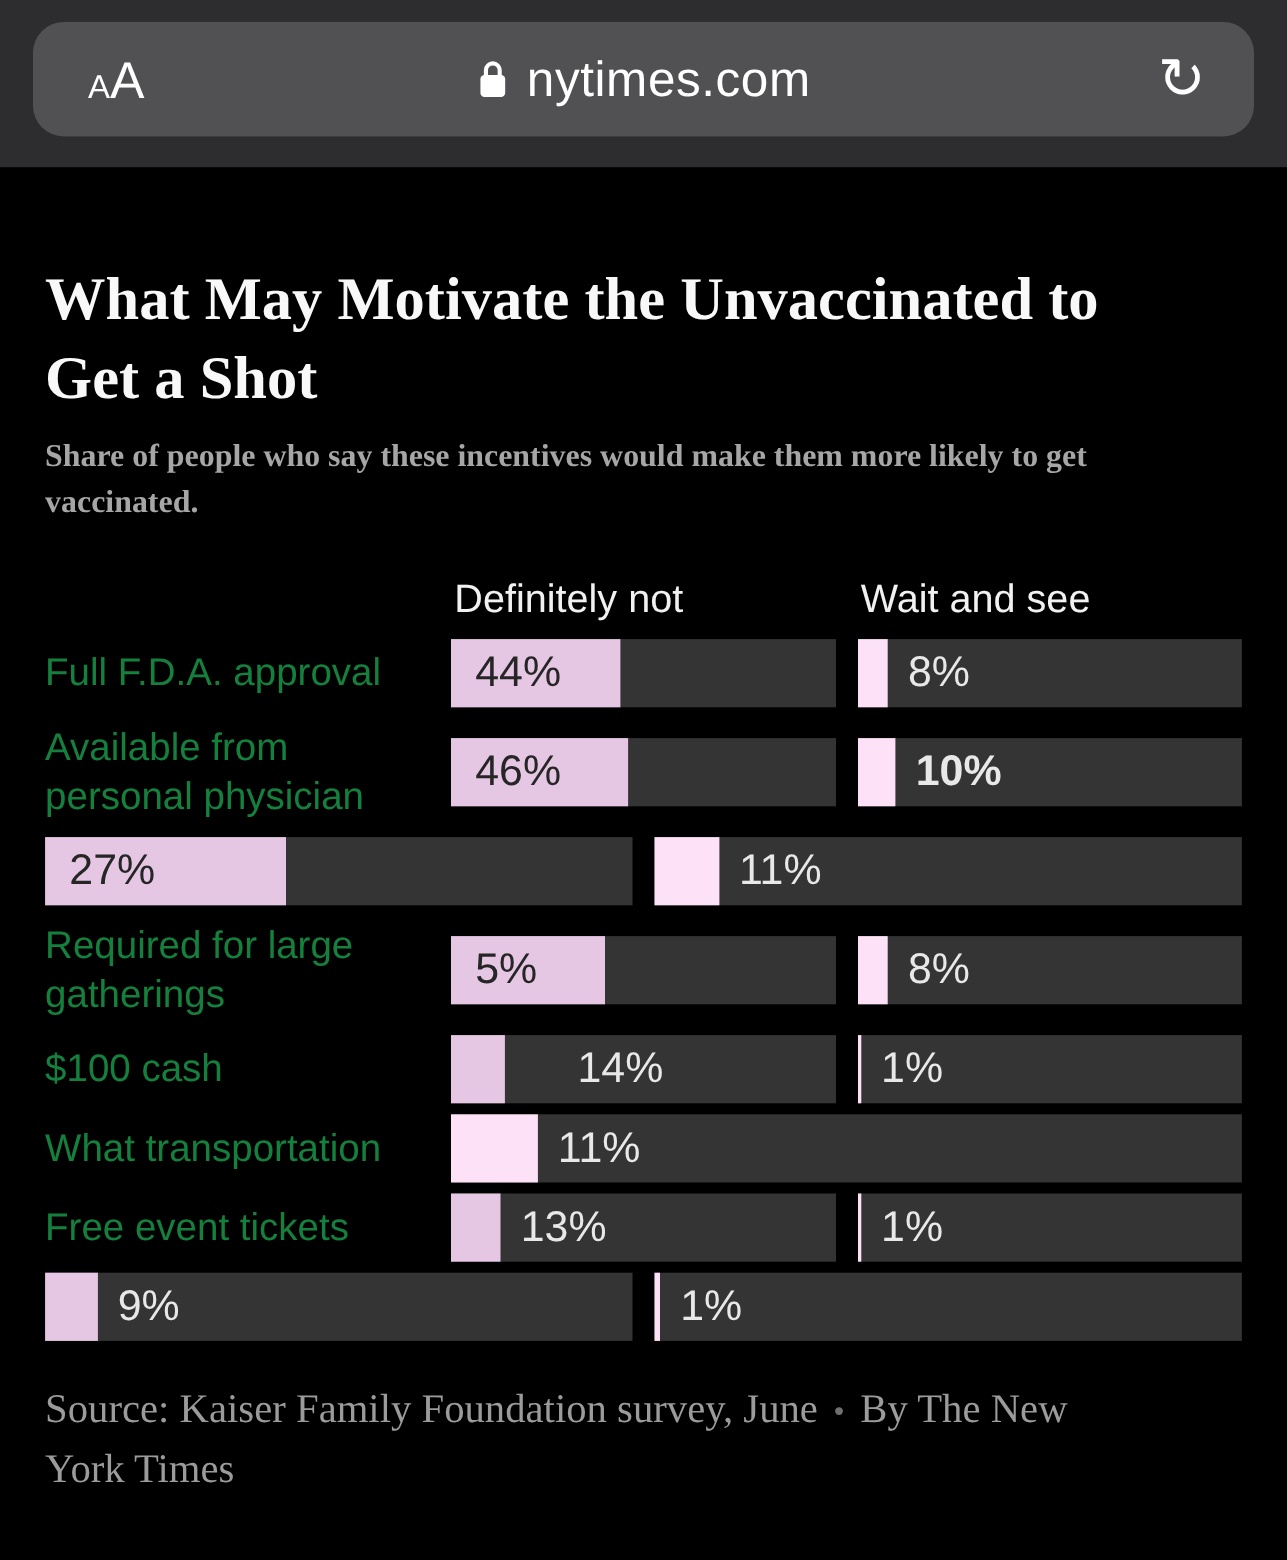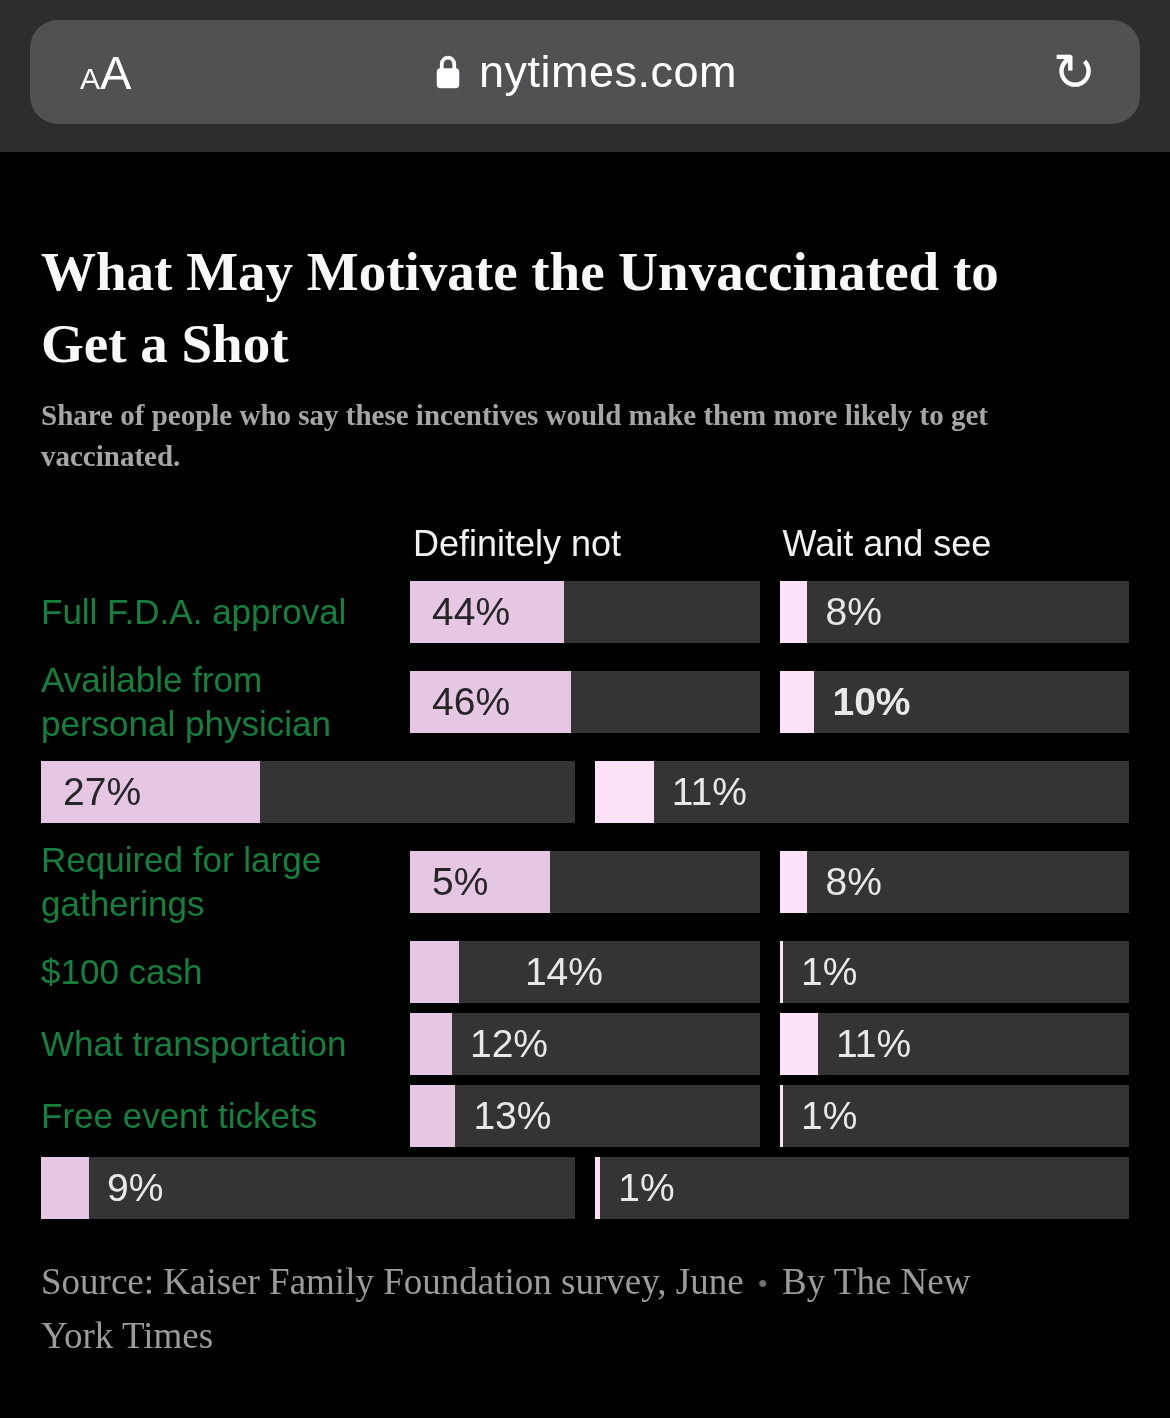--- a/index.html
+++ b/index.html
@@ -159,24 +159,20 @@
             <span class="val outside" style="left: calc(14% + 18px); margin-left: 48px;">14%</span>
           </div>
           <div class="track" style="background: rgb(52, 52, 52);">
             <div class="fill" style="width: 1%; background: rgb(252, 225, 247);"></div>
             <span class="val outside" style="left: calc(1% + 18px);">1%</span>
           </div>
         </div>
         <div class="bar-row tight">
           <div class="row-label">What transportation</div>
           <div class="track" style="background: rgb(52, 52, 52);">
-            <div class="fill" style="width: 12%; background: rgb(230, 199, 227);"></div>
-            <span class="val outside" style="left: calc(12% + 18px);">12%</span>
-          </div>
-          <div class="track" style="background: rgb(52, 52, 52);">
             <div class="fill" style="width: 11%; background: rgb(252, 225, 247);"></div>
             <span class="val outside" style="left: calc(11% + 18px);">11%</span>
           </div>
         </div>
         <div class="bar-row tight">
           <div class="row-label">Free event tickets</div>
           <div class="track" style="background: rgb(52, 52, 52);">
             <div class="fill" style="width: 13%; background: rgb(230, 199, 227);"></div>
             <span class="val outside" style="left: calc(13% + 18px);">13%</span>
           </div>

